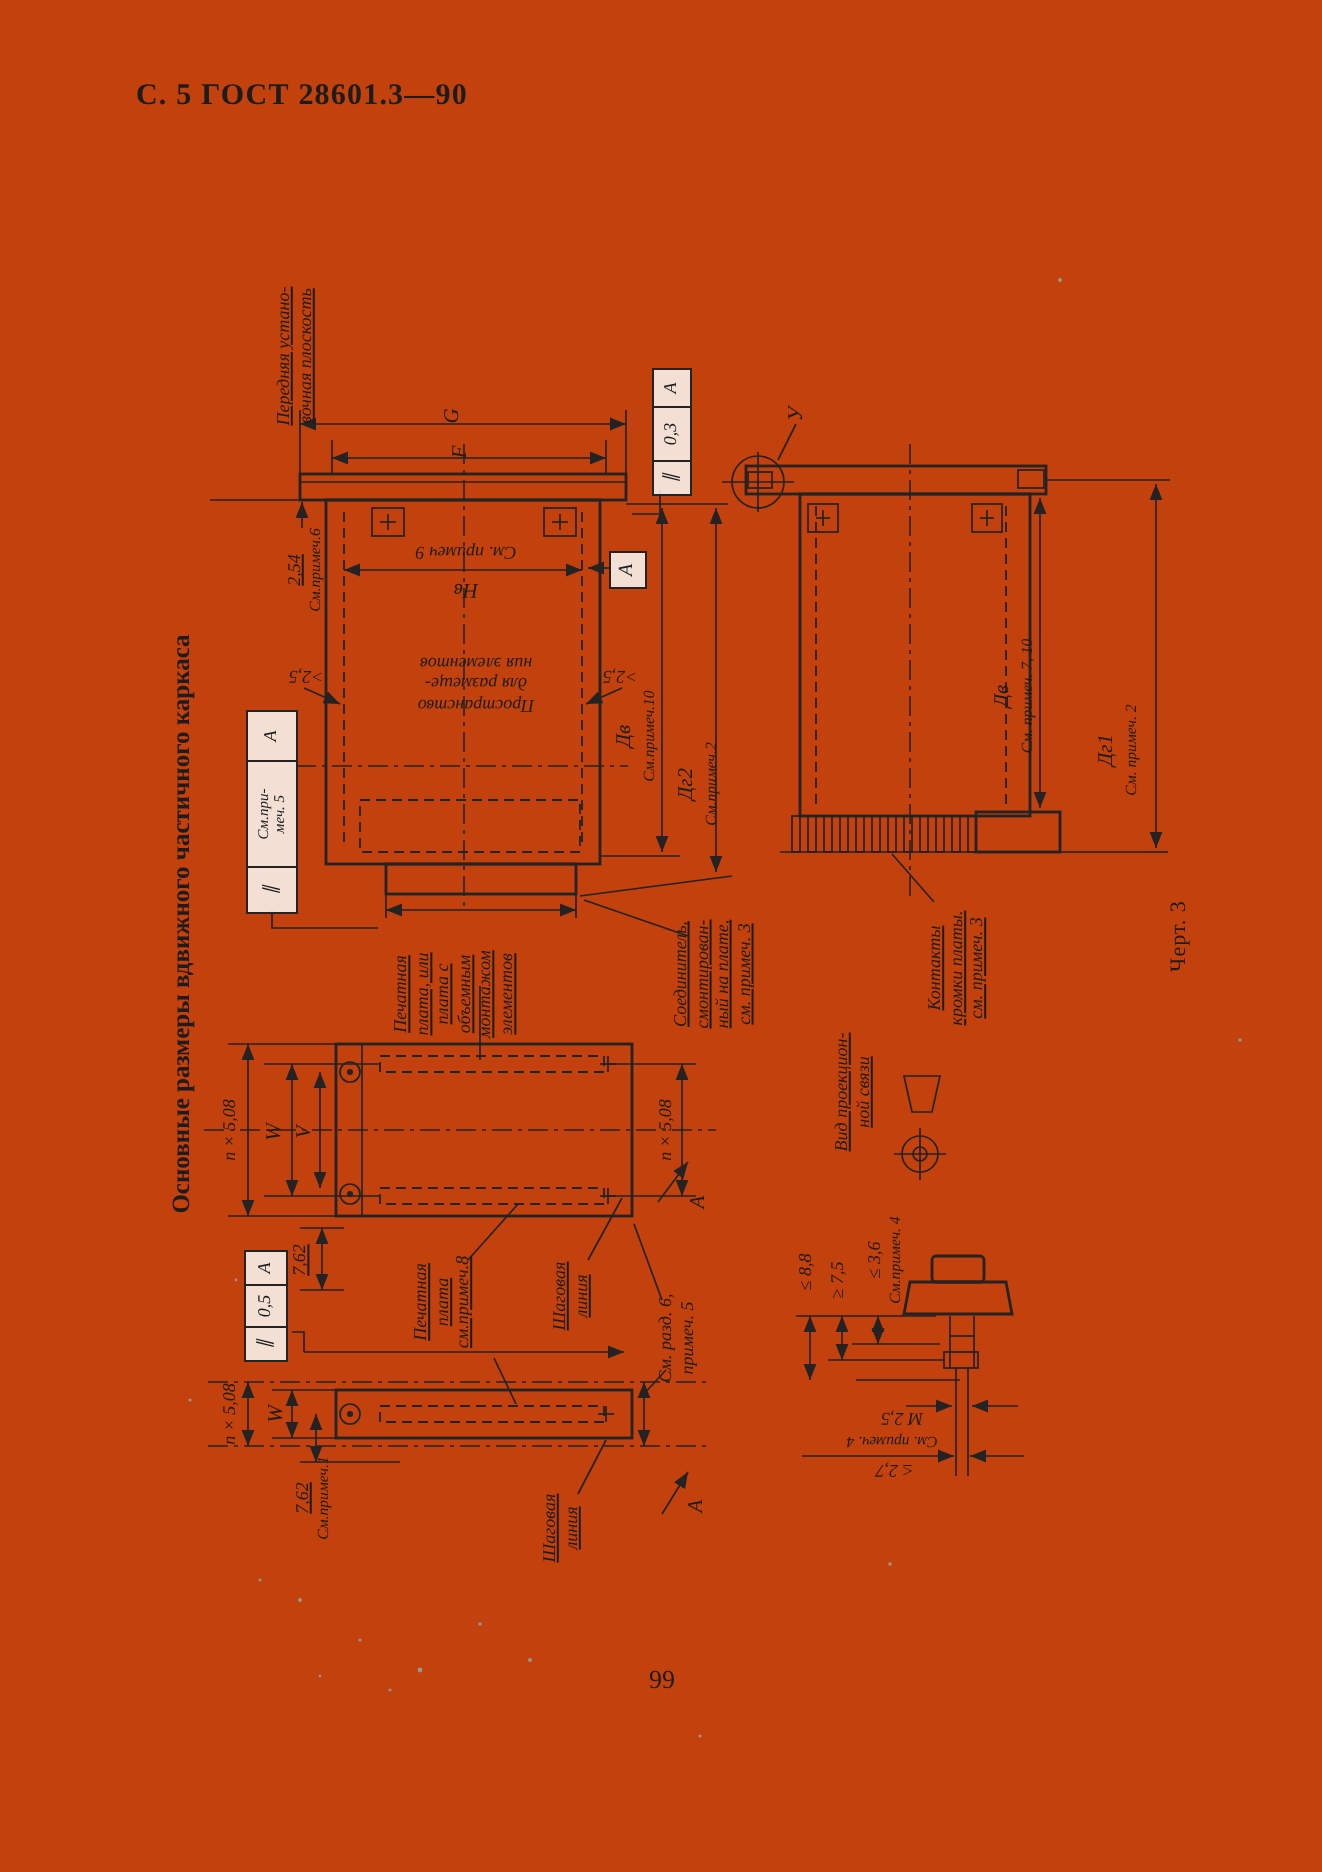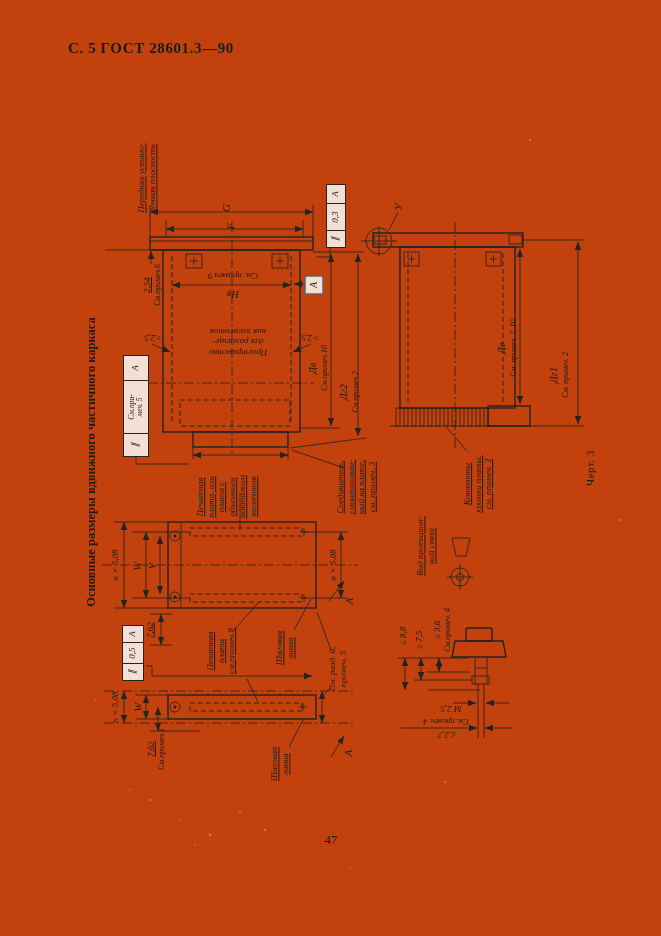--- a/index.html
+++ b/index.html
@@ -227,21 +227,21 @@
       <circle class="nz" cx="620" cy="520" r=".9"></circle>
         <circle class="nz" cx="350" cy="868" r=".8"></circle>
       <circle class="nz" cx="445" cy="782" r=".9"></circle>
         <circle class="nz" cx="118" cy="640" r=".7"></circle>
     </g>
   </svg>
 
   <div class="hdr">С. 5 ГОСТ 28601.3—90</div>
   <div class="side">Основные размеры вдвижного частичного каркаса</div>
   <div class="lbl cap r270" style="left:590px;top:468px;">Черт. 3</div>
-  <div class="pnum">47</div>
+  <div class="pnum">99</div>
 
   <div class="lbl r270 u" style="left:147px;top:178px;">Передняя устано-
 вочная плоскость</div>
   <div class="lbl r270 big" style="left:227px;top:208px;">G</div>
   <div class="lbl r270 big" style="left:231px;top:226px;">F</div>
   <div class="lbl r270" style="left:152px;top:285px;">
     <span class="u">2,54</span><span class="sm">См.примеч.6</span>
   </div>
   <div class="lbl r180" style="left:233px;top:276px;">См. примеч 9</div>
   <div class="lbl r180 big" style="left:233px;top:294px;">Нв</div>

